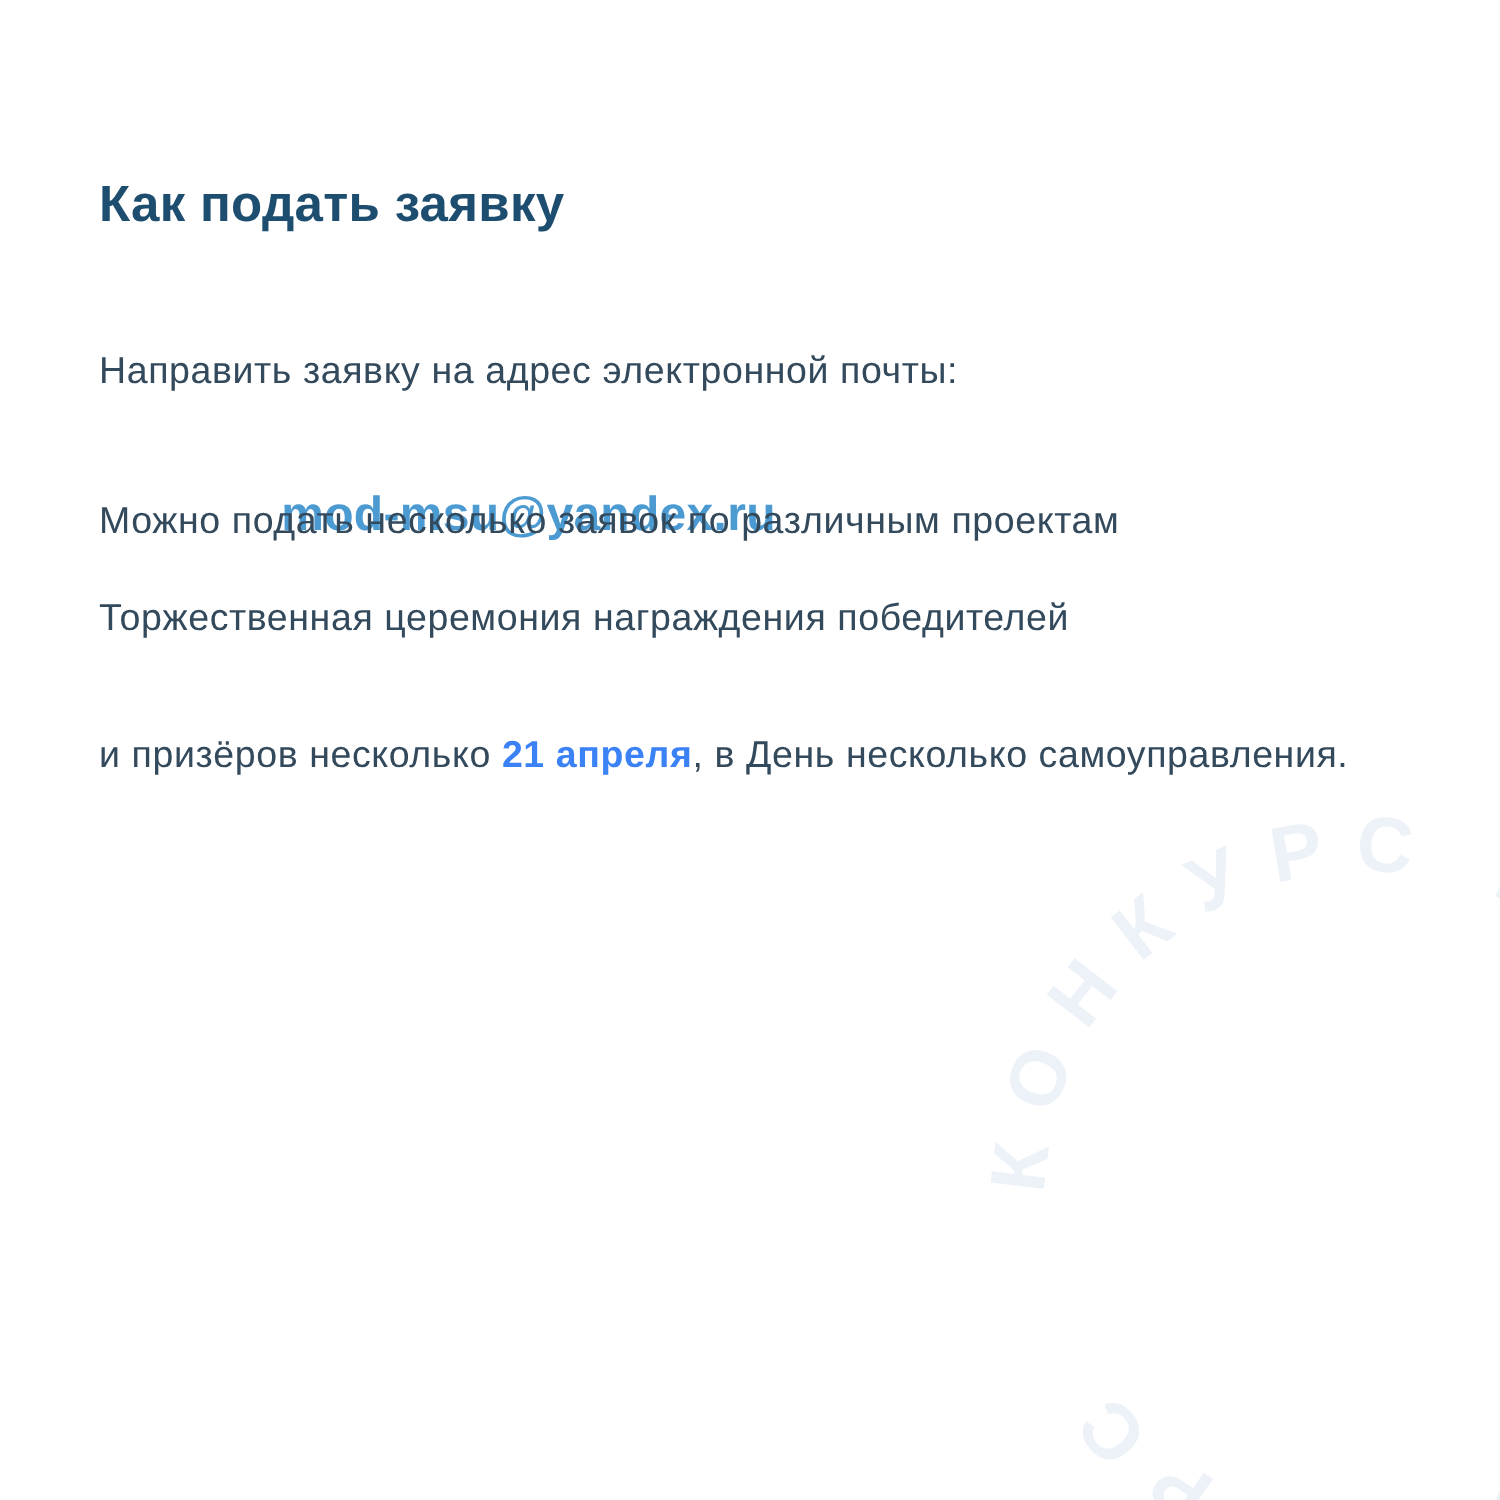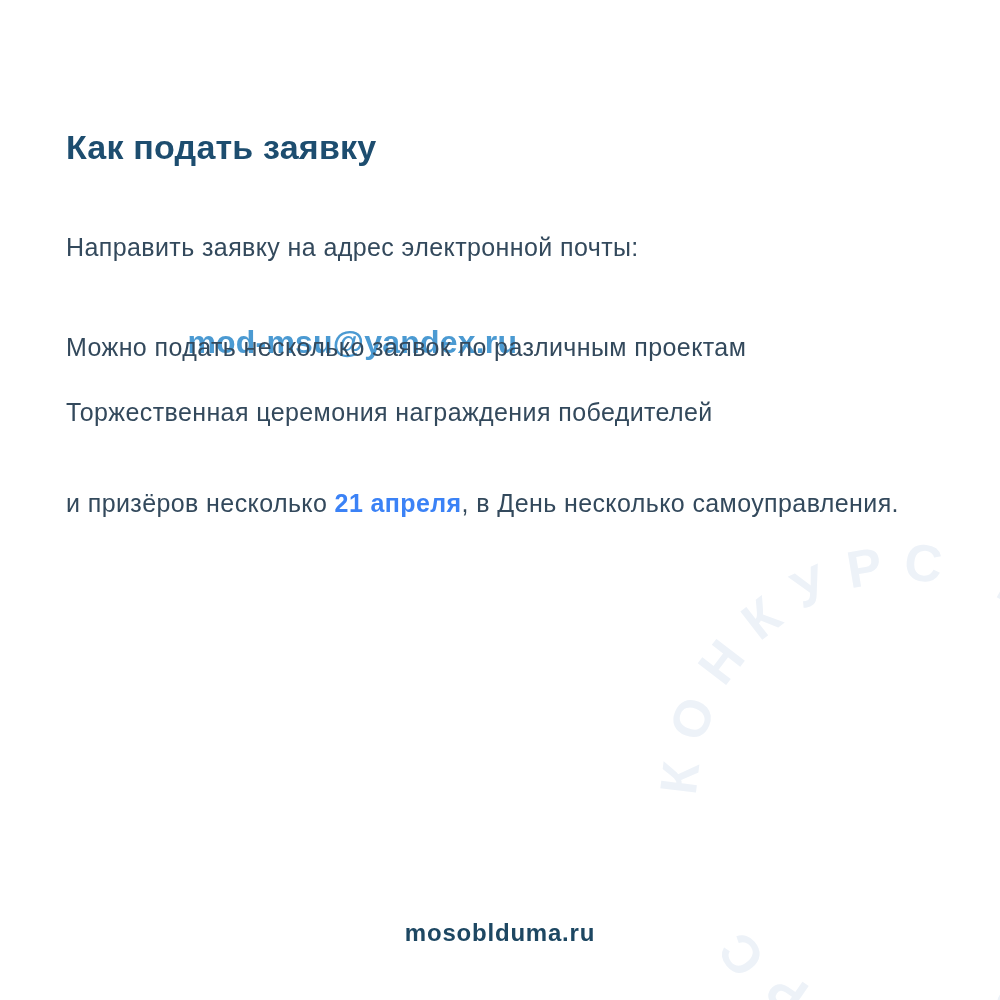--- a/index.html
+++ b/index.html
@@ -27,21 +27,21 @@
     position: absolute;
     left: 0;
     top: 0;
     width: 1000px;
     height: 1000px;
     z-index: 1;
   }
   .page-title {
     position: absolute;
     left: 66px;
-    top: 105px;
+    top: 94px;
     font-size: 34px;
     font-weight: bold;
     color: #1d4d6f;
     letter-spacing: 0.2px;
     white-space: nowrap;
   }
   .para {
     position: absolute;
     left: 66px;
     color: #33495c;
@@ -116,17 +116,14 @@
 
   <div class="para para-2">
     <span class="line">Можно подать несколько заявок по различным проектам</span>
   </div>
 
   <div class="para para-3">
     <span class="line">Торжественная церемония награждения победителей</span>
     <span class="line"><span>и призёров несколько </span><span class="date-accent">21 апреля</span><span>, в День несколько самоуправления.</span></span>
   </div>
 
-  <div class="footer">
-    <span class="site-link">mosoblduma.ru</span>
-  </div>
 
 </div>
 
 </body></html>

